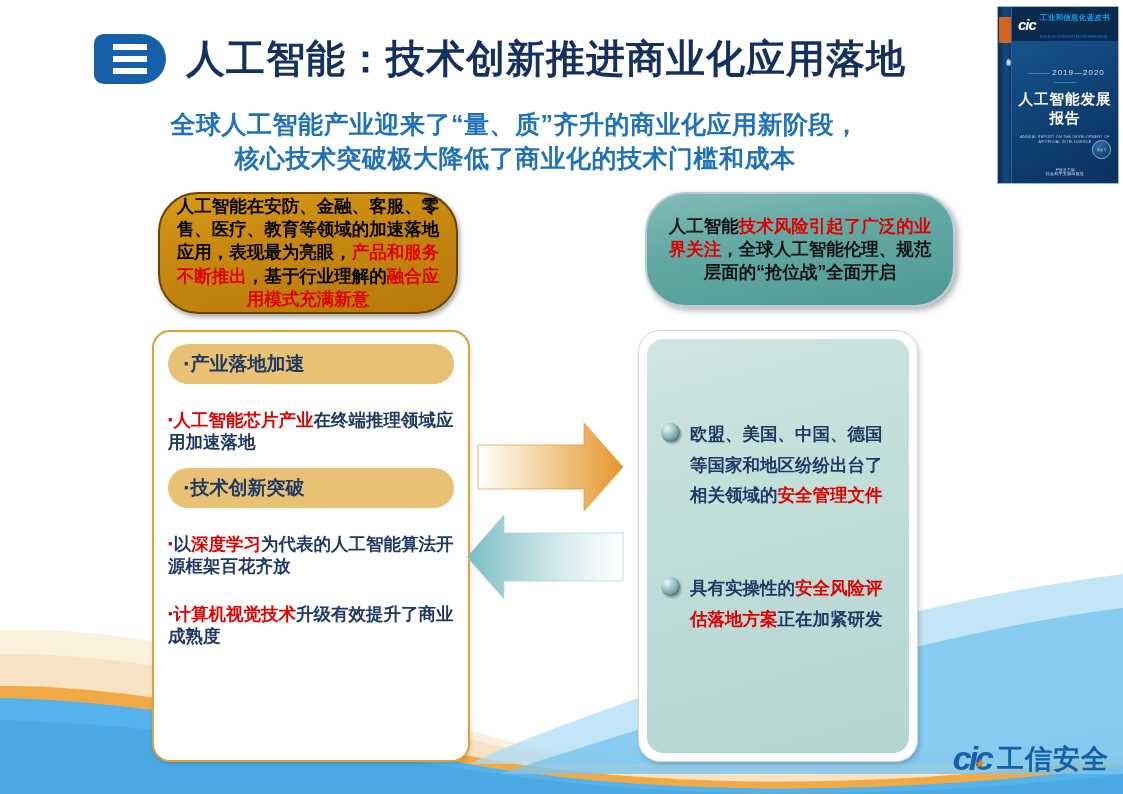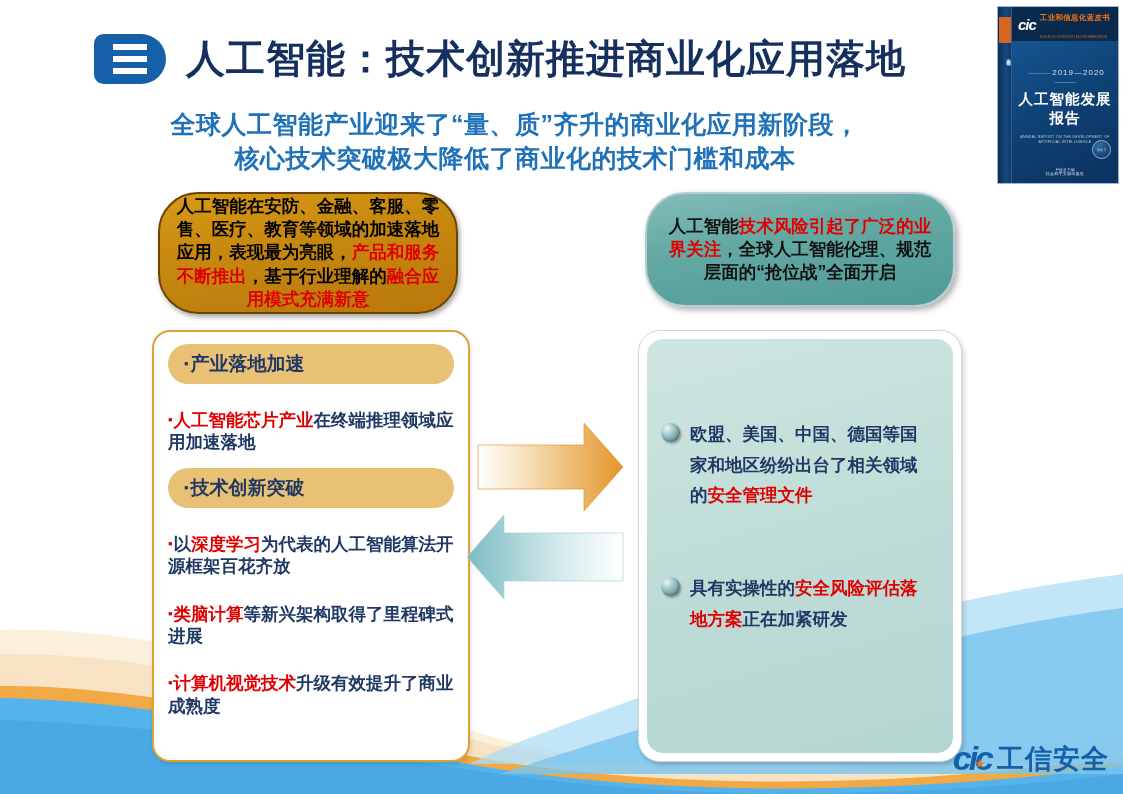--- a/index.html
+++ b/index.html
@@ -67,21 +67,21 @@
   }
   #book .topband {
     position: absolute; left: 14px; top: 0; right: 0; height: 34px;
     background: #0a2a4d;
     display: flex; align-items: center; padding-left: 6px; gap: 4px;
   }
   #book .cic {
     font-size: 15px; font-weight: bold; color: #ffffff;
     letter-spacing: -1px; font-style: italic;
   }
-  #book .topband-txt { color: #f97316; }
+  #book .topband-txt { color: #0ea5e9; }
   #book .topband-cn { font-size: 7.5px; font-weight: bold; letter-spacing: .3px; line-height: 1.1; }
   #book .topband-en { font-size: 2.6px; letter-spacing: .1px; opacity: .85; }
   #book .body {
     position: absolute; left: 14px; top: 34px; right: 0; bottom: 0;
     background: linear-gradient(150deg,#16548f 0%,#0e3e70 55%,#0b3160 100%);
     text-align: center; color: #fff;
   }
   #book .years { margin-top: 27px; font-size: 8px; letter-spacing: 1px; color: #cfe0ef; }
   #book .years::before, #book .years::after { content: "———"; color: #7fa4c6; margin: 0 3px; letter-spacing: -1px; }
   #book .maintitle { margin-top: 4px; font-size: 14.5px; font-weight: bold; letter-spacing: 1px; }
@@ -145,21 +145,21 @@
   .pill .sq { font-size: 13px; vertical-align: 2px; margin-right: 2px; }
   .lp-item {
     font-size: 17.5px; font-weight: bold; color: #1f3864;
     line-height: 1.28; margin: 25px 0 9px 0;
   }
   .lp-item .sq { color: #d40000; font-size: 13px; vertical-align: 2px; margin-right: 1px; }
   #pill-2 { margin-top: 14px; }
 
   
   #panel-right {
-    position: absolute; left: 638px; top: 330px; width: 324px; height: 432px;
+    position: absolute; left: 638px; top: 330px; width: 280px; height: 432px;
     background: #ffffff;
     border: 1px solid #cfd9dd;
     border-radius: 22px;
     box-shadow: 2px 3px 5px rgba(0,0,0,.18);
     padding: 8px;
   }
   #panel-right-inner {
     width: 100%; height: 100%;
     border-radius: 16px;
     background: linear-gradient(165deg,#cfe5e1 0%,#c0ddd8 45%,#b4d6d1 100%);
@@ -271,23 +271,20 @@
 
 
     <div class="pill" id="pill-2">
       <span class="sq">▪</span><span>技术创新突破</span>
     </div>
 
     <div class="lp-item">
       <span class="sq">▪</span><span>以</span><span class="hl-red">深度学习</span><span>为代表的人工智能算法开源框架百花齐放</span>
     </div>
 
-    <div class="lp-item">
-      <span class="sq">▪</span><span class="hl-red">类脑计算</span><span>等新兴架构取得了里程碑式进展</span>
-    </div>
 
     <div class="lp-item">
       <span class="sq">▪</span><span class="hl-red">计算机视觉技术</span><span>升级有效提升了商业成熟度</span>
     </div>
   </div>
 
   <div id="panel-right">
     <div id="panel-right-inner">
 
       <div class="rp-item">

